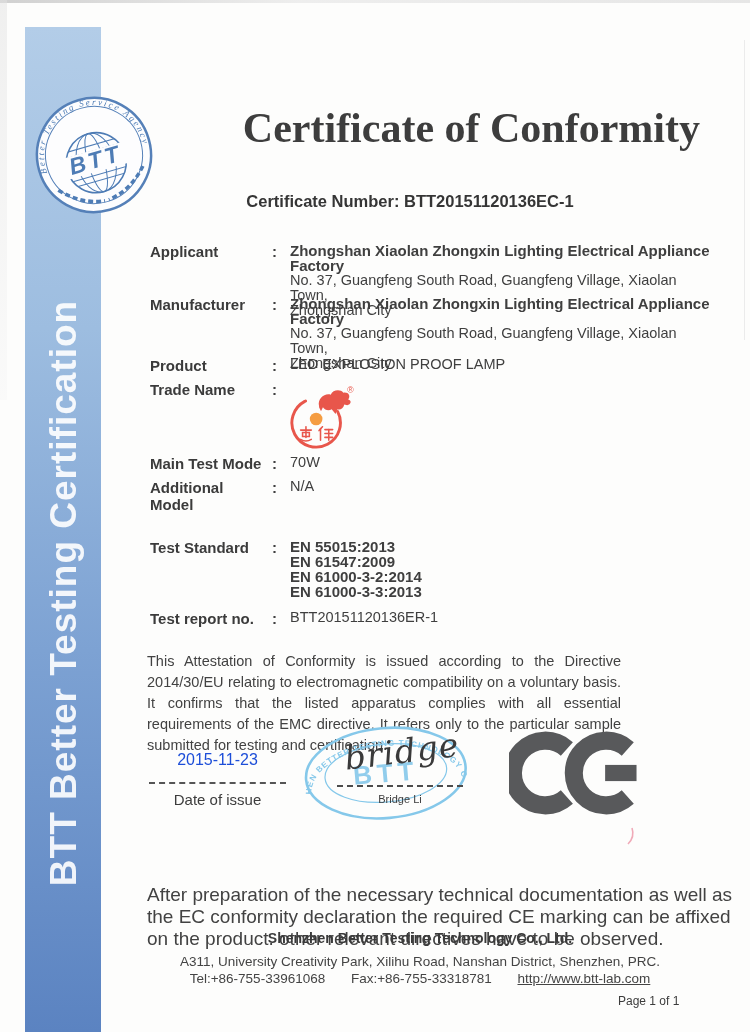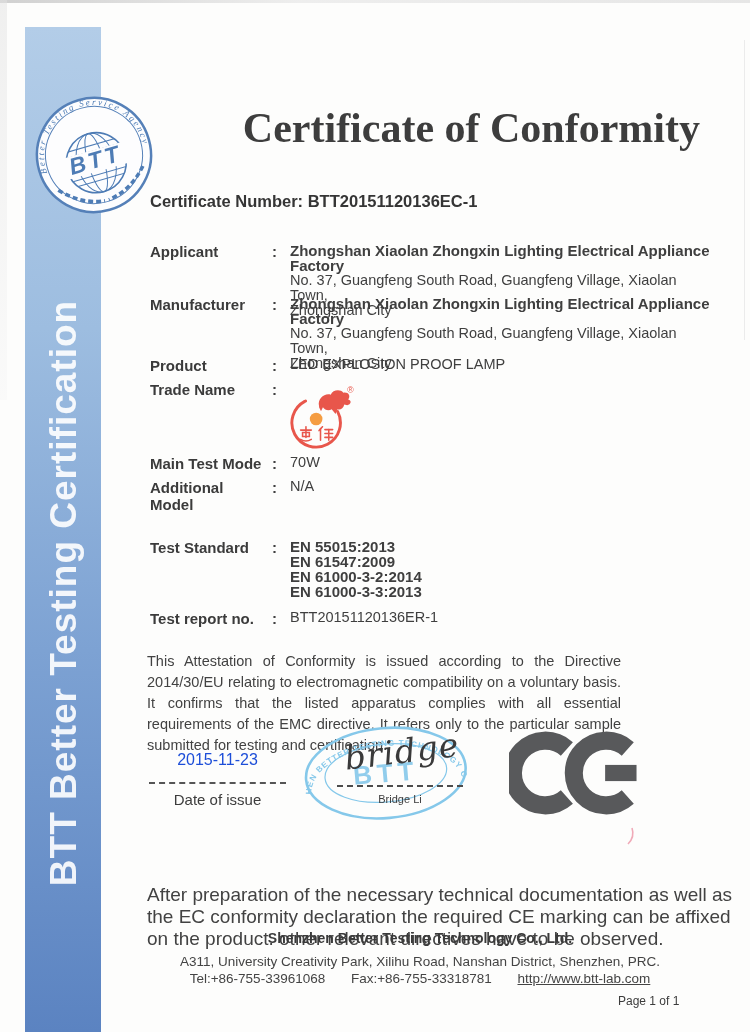--- a/index.html
+++ b/index.html
@@ -22,21 +22,21 @@
     transform:translate(-50%,-50%) rotate(-90deg);
     white-space:nowrap;font-weight:bold;font-size:37px;letter-spacing:1px;
     color:rgba(255,255,255,0.9);}
 
   .emblem{position:absolute;left:34px;top:92px;width:120px;height:126px;
     transform:rotate(-16deg);}
 
   
   .doc-title{position:absolute;left:140px;top:104px;width:560px;text-align:right;
     font-family:"Liberation Serif", serif;font-weight:bold;font-size:42px;color:#3d3d3d;}
-  .cert-no{position:absolute;left:150px;top:192px;width:520px;
+  .cert-no{position:absolute;left:150px;top:192px;width:520px;text-align:center;
     font-weight:bold;font-size:16.5px;color:#353535;}
 
   
   .row{position:absolute;left:150px;display:flex;align-items:flex-start;}
   .row .lbl{width:122px;font-weight:bold;font-size:15px;line-height:17px;color:#3b3b3b;}
   .row .cln{width:18px;font-weight:bold;font-size:15px;line-height:17px;}
   .row .val{width:425px;font-size:14.5px;line-height:15px;}
   .row .val .vname{font-weight:bold;font-size:15px;}
 
   .tm-logo{position:absolute;left:286px;top:384px;width:70px;height:66px;}

